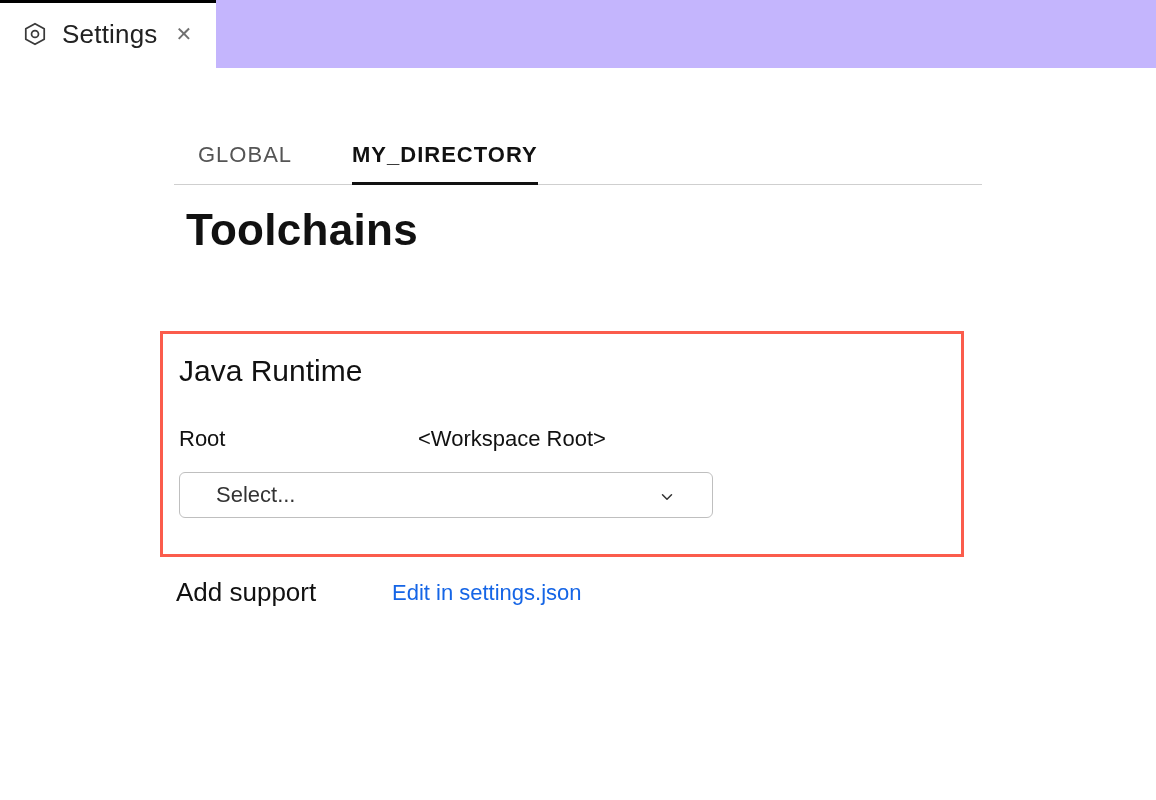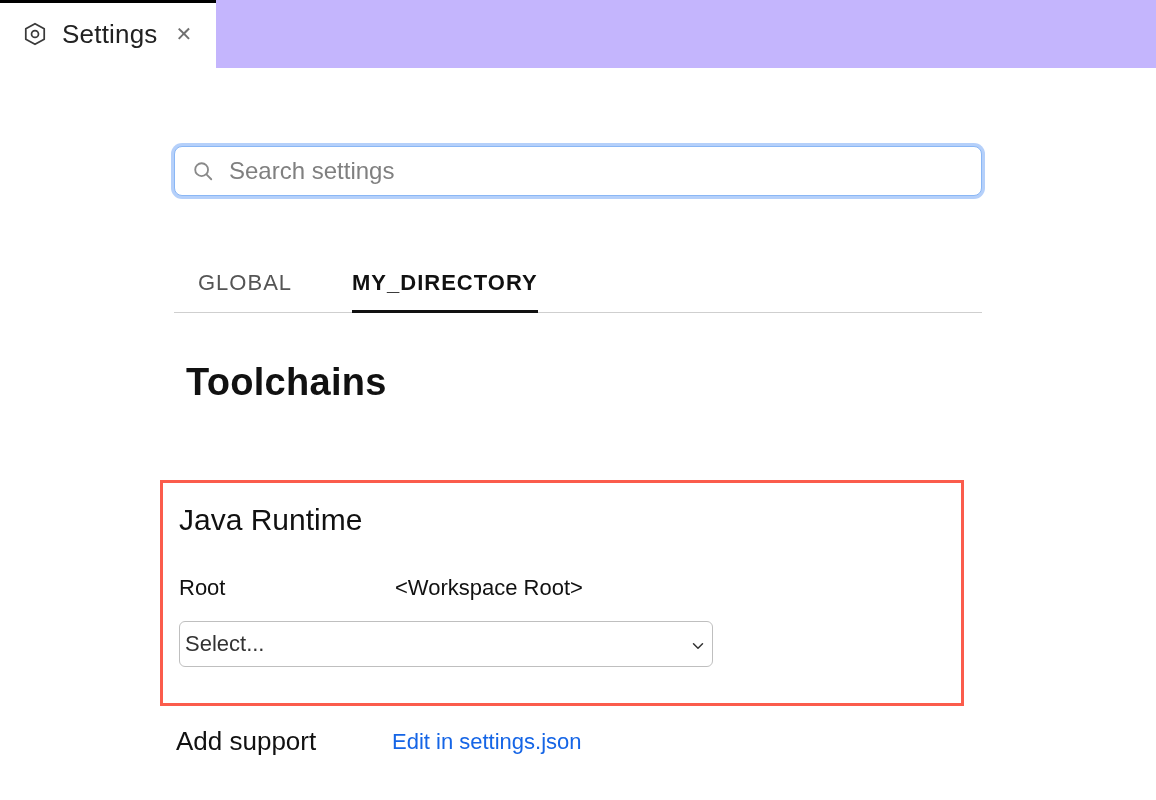--- a/index.html
+++ b/index.html
@@ -105,23 +105,23 @@
     }
     .scope-tab.active::after {
       content: "";
       position: absolute;
       left: 0; right: 0; bottom: -1px;
       height: 3px;
       background: #111;
     }
 
     .section-title {
-      margin-top: 48px;
+      margin-top: 20px;
       padding-left: 12px;
-      font-size: 38px;
+      font-size: 44px;
       font-weight: 800;
       letter-spacing: 0.3px;
     }
 
     
     .highlight-box {
       margin-top: 76px;
       border: 3px solid #fb5c4c;
       padding: 20px 16px 26px 16px;
       margin-left: -14px;
@@ -131,39 +131,40 @@
     .group-title {
       font-size: 30px;
       font-weight: 400;
       color: #111;
       margin-bottom: 28px;
     }
     .kv-row {
       display: flex;
       align-items: center;
       padding: 10px 0;
+      gap: 23px;
     }
     .kv-key {
       width: 216px;
       font-size: 22px;
       color: #111;
     }
     .kv-val {
       font-size: 22px;
       color: #111;
     }
     .select {
       flex: 0 0 534px;
       height: 46px;
       border: 1px solid #bfbfbf;
       border-radius: 6px;
       display: flex;
       align-items: center;
       justify-content: space-between;
-      padding: 0 5px;
+      padding: 0 36px;
       font-size: 22px;
       color: #333;
       cursor: pointer;
       background: #fff;
     }
     .chevron {
       width: 18px; height: 18px;
       color: #333;
     }
 
@@ -195,29 +196,20 @@
         <circle cx="12" cy="12" r="3.2"></circle>
       </svg>
     </span>
     <span class="tab-title">Settings</span>
     <span class="tab-close">✕</span>
   </div>
 </div>
 
 <div class="pane">
 
-  <div class="search-wrap">
-    <span class="search-icon">
-      <svg viewBox="0 0 24 24" fill="none" stroke="currentColor" stroke-width="2" stroke-linecap="round">
-        <circle cx="10.5" cy="10.5" r="7"></circle>
-        <line x1="16" y1="16" x2="21" y2="21"></line>
-      </svg>
-    </span>
-    <input class="search-input" type="text" placeholder="Search settings" style="">
-  </div>
 
   <div class="scope-tabs">
     <div class="scope-tab">GLOBAL</div>
     <div class="scope-tab active">MY_DIRECTORY</div>
   </div>
 
   <h1 class="section-title">Toolchains</h1>
 
   <div class="highlight-box">
     <div class="group-title">Java Runtime</div>

